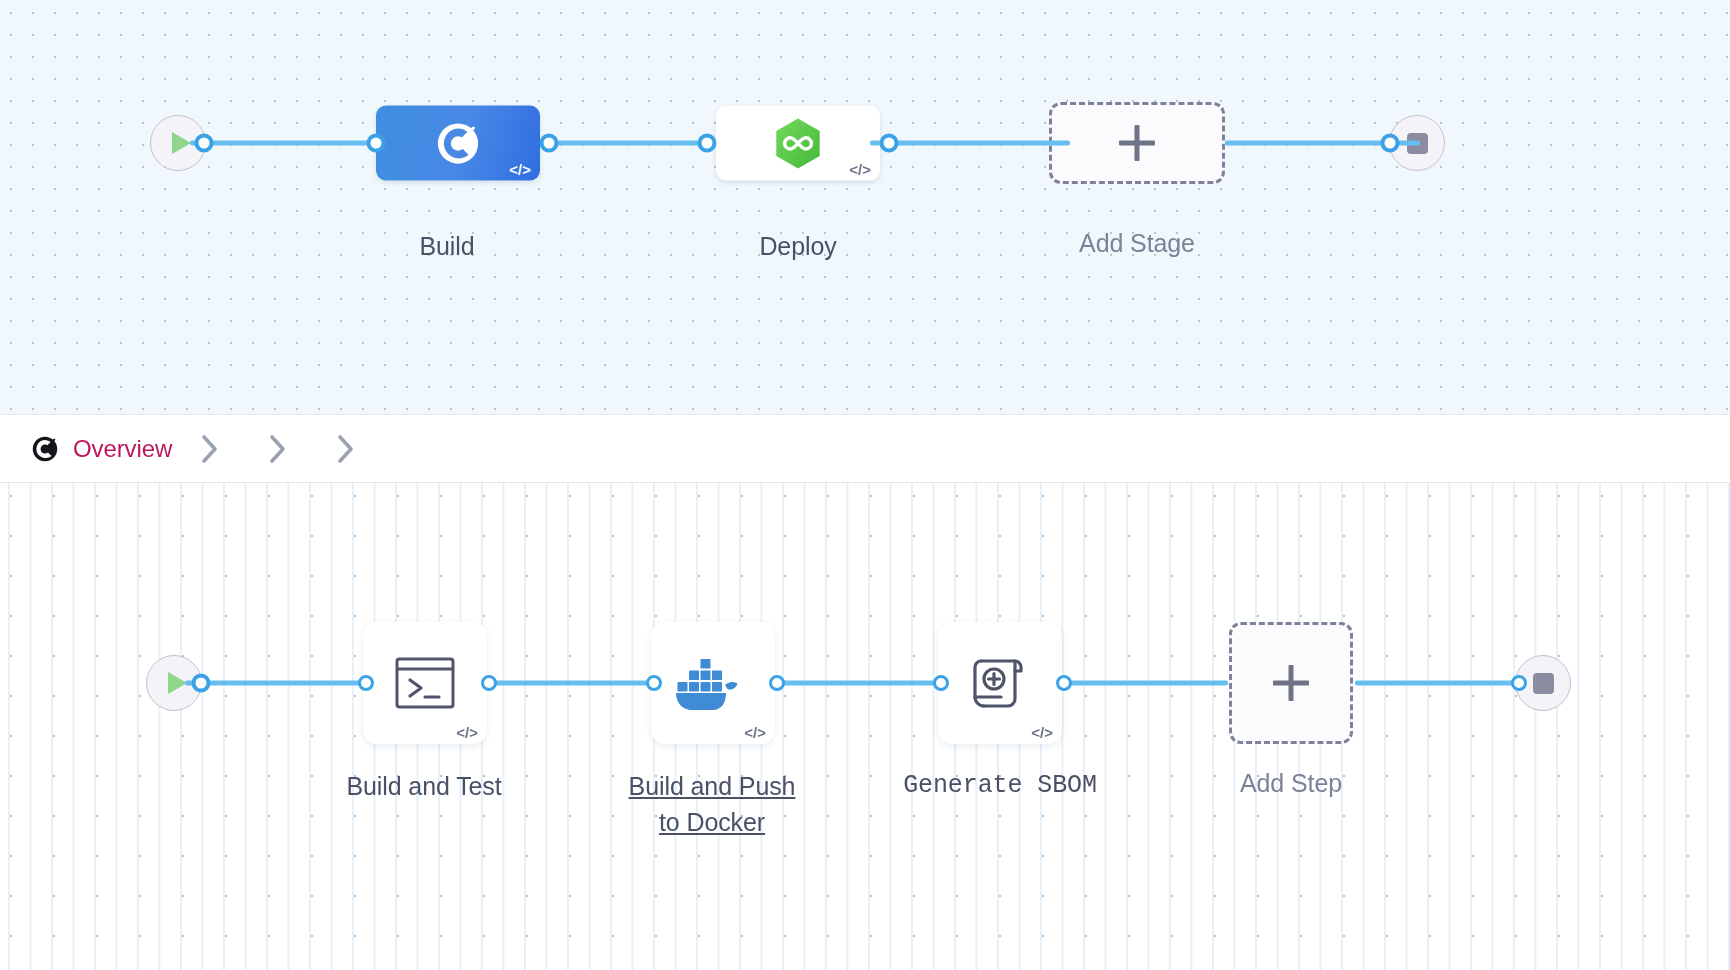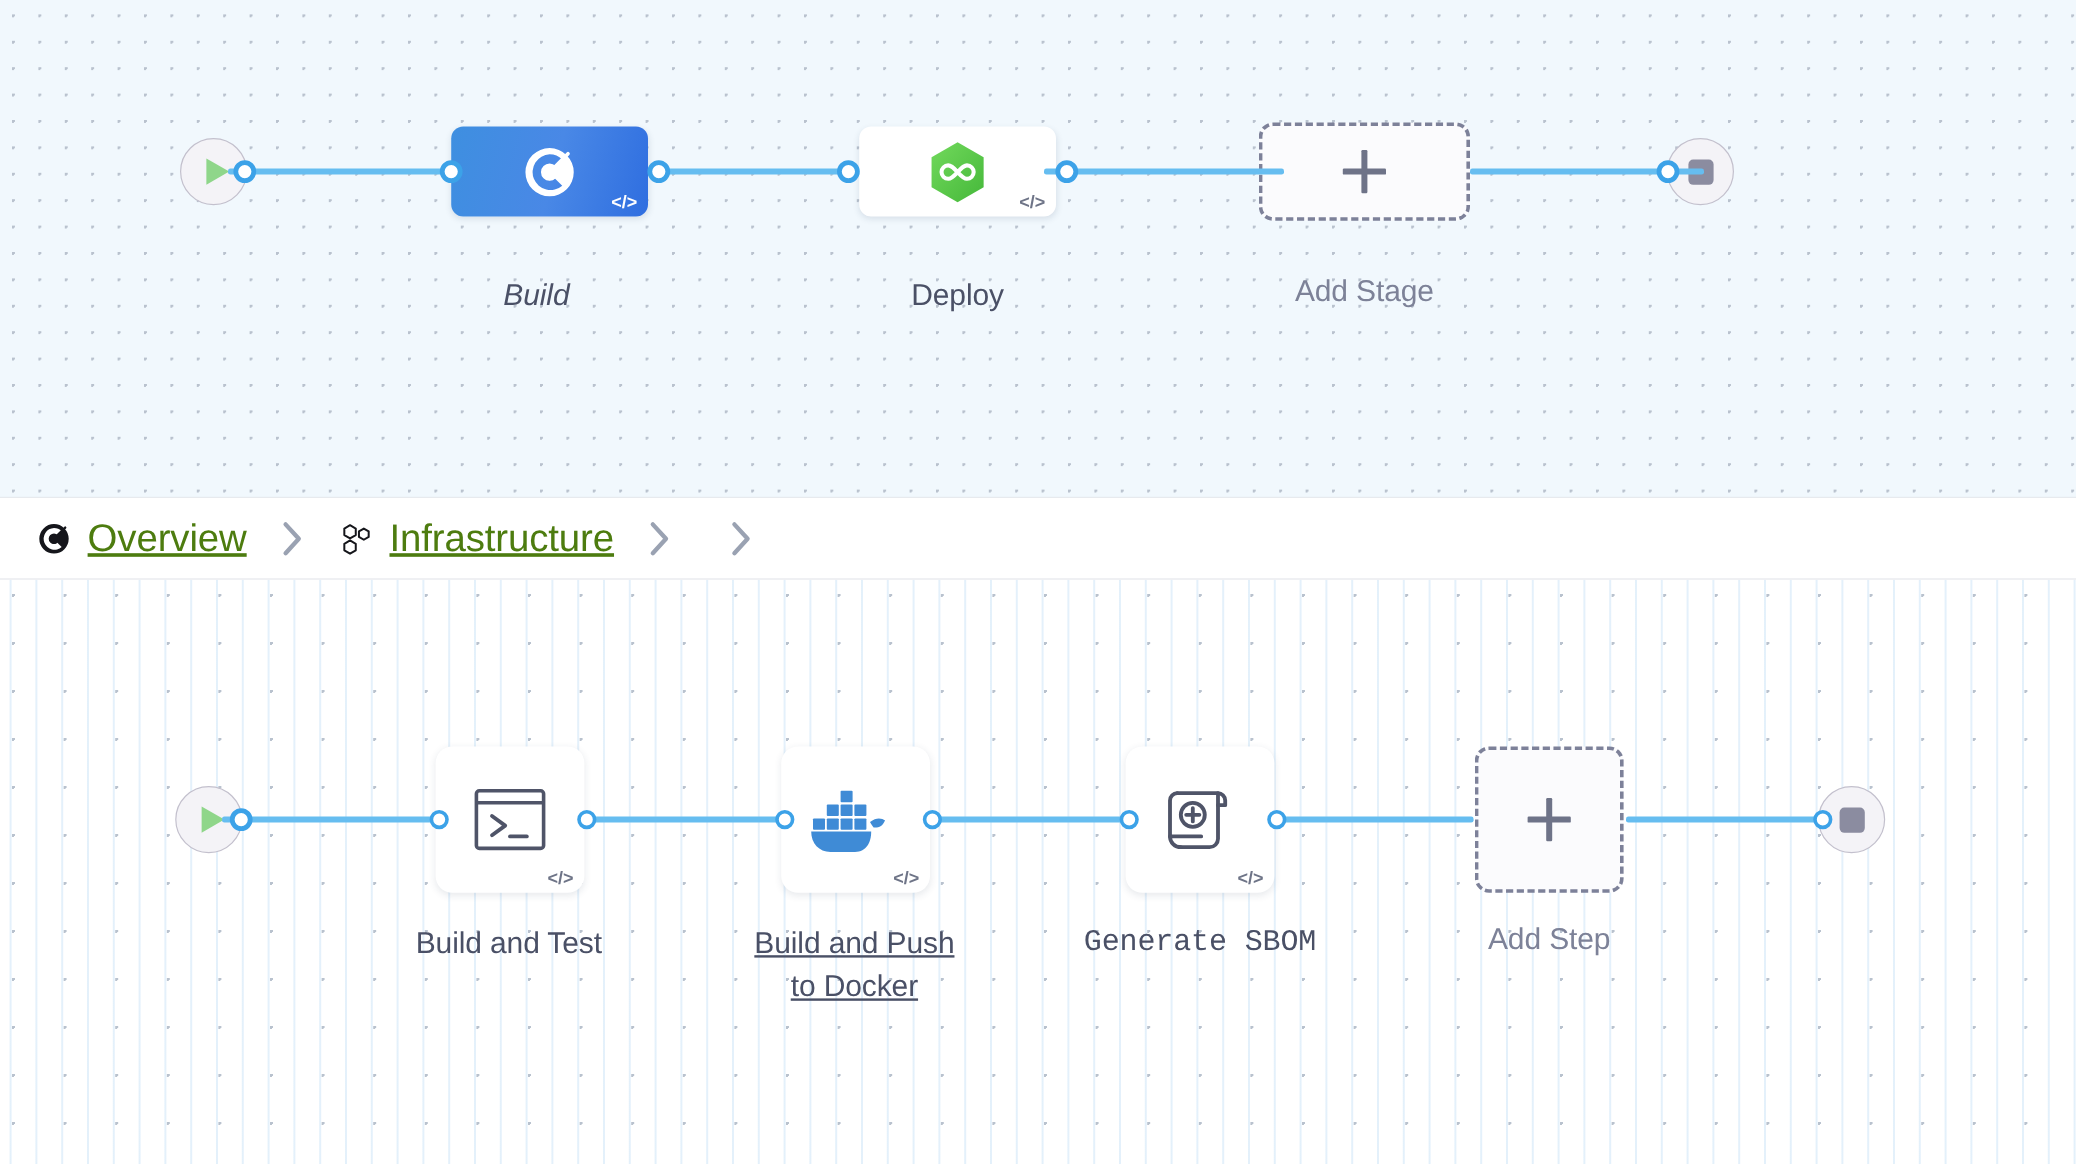--- a/index.html
+++ b/index.html
@@ -55,25 +55,24 @@
   .tab {
     display: flex;
     align-items: center;
     gap: 13px;
     height: 68px;
     padding: 0 4px;
     cursor: pointer;
     position: relative;
   }
   .tab .tab-label {
-    font-size: 32px;
-    color: #4d7c0f;
+    font-size: 24px;
+    color: #be185d;
     letter-spacing: -0.1px;
     white-space: nowrap;
-    text-decoration: underline;
   }
   .tab.active .tab-label { font-weight: bold; }
   .tab.active::after {
     content: "";
     position: absolute;
     left: -4px; right: -4px;
     bottom: 0;
     height: 4px;
     background: #0b5cd8;
     border-radius: 2px;
@@ -249,21 +248,21 @@
         <svg width="46" height="46" viewBox="0 0 48 48">
           <path fill="#ffffff" d="M24 3a21 21 0 1 0 0 42 21 21 0 0 0 0-42zm0 5.4a15.6 15.6 0 0 1 11 4.6l-6.6 6.6a6.4 6.4 0 0 0-4.4-1.8 6.6 6.6 0 1 0 0 13.2 6.4 6.4 0 0 0 4.4-1.8l6.6 6.6a15.6 15.6 0 1 1-11-27.4z"></path>
           <circle cx="24" cy="24" r="6.2" fill="none" stroke="#ffffff" stroke-width="2.6"></circle>
           <path d="M28.8 19.2 40 8" stroke="#ffffff" stroke-width="3.2" stroke-linecap="round" fill="none"></path>
         </svg>
         <span class="code-badge">&lt;/&gt;</span>
       </div>
     </div>
     <div class="port" style="left:376px; top:143px;"></div>
     <div class="port" style="left:549px; top:143px;"></div>
-    <div class="caption" style="left:447px; top:228px;font-style:italic;">Build</div>
+    <div class="caption" style="left:447px; top:228px;">Build</div>
 
     <div class="node" style="left:798px; top:143px;">
       <div class="stage-card deploy">
         <svg width="48" height="52" viewBox="0 0 48 52">
           <defs>
             <linearGradient id="gdeploy" x1="0" y1="0" x2="1" y2="1">
               <stop offset="0%" stop-color="#72d95c"></stop>
               <stop offset="100%" stop-color="#45b83a"></stop>
             </linearGradient>
           </defs>
@@ -304,32 +303,20 @@
       </span>
       <span class="tab-label">Overview</span>
     </div>
 
     <span class="tab-sep">
       <svg width="22" height="32" viewBox="0 0 22 32">
           <path d="M5 4 16 16 5 28" fill="none" stroke="#9aa2b2" stroke-width="3.6" stroke-linecap="round" stroke-linejoin="round"></path>
         </svg>
     </span>
 
-    <div class="tab">
-      <span class="tab-icon">
-        <svg width="30" height="30" viewBox="0 0 34 34">
-          <g fill="none" stroke="#15161b" stroke-width="1.9" stroke-linejoin="round">
-            <path d="M11 4.2 16.4 7.3v6.2L11 16.6 5.6 13.5V7.3z"></path>
-            <path d="M24 7.4 28.6 10v5.2L24 17.9 19.4 15.2V10z"></path>
-            <path d="M11 18.6 16.4 21.7v6.2L11 31l-5.4-3.1v-6.2z"></path>
-          </g>
-        </svg>
-      </span>
-      <span class="tab-label">Infrastructure</span>
-    </div>
 
     <span class="tab-sep">
       <svg width="22" height="32" viewBox="0 0 22 32">
           <path d="M5 4 16 16 5 28" fill="none" stroke="#9aa2b2" stroke-width="3.6" stroke-linecap="round" stroke-linejoin="round"></path>
         </svg>
     </span>
 
 
     <span class="tab-sep">
       <svg width="22" height="32" viewBox="0 0 22 32">

